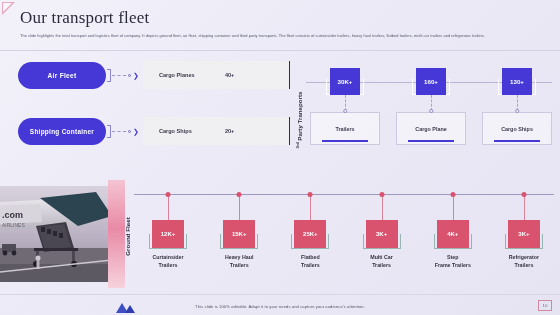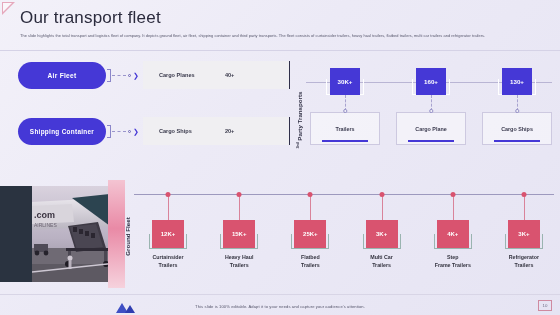--- a/index.html
+++ b/index.html
@@ -37,20 +37,21 @@
   .header {
     position: absolute;
     top: 8px; left: 20px; right: 12px;
   }
   .page-title {
     font-size: 17px;
     font-weight: 400;
     color: #2b2b3d;
     letter-spacing: .2px;
     line-height: 20px;
+    font-family: Liberation Serif, serif;
   }
   .page-subtitle {
     margin-top: 5px;
     font-size: 3.9px;
     line-height: 6.2px;
     color: #55556a;
     max-width: 520px;
     letter-spacing: .05px;
   }
   .header-rule {
@@ -270,21 +271,20 @@
     position: absolute;
     left: 0; top: 178px; right: 0;
     height: 112px;
   }
   .photo {
     position: absolute;
     left: 0; top: 8px;
     width: 112px; height: 96px;
     overflow: hidden;
     background: #2a3340;
-    padding-left: 32px;
   }
   .photo svg { display: block; }
 
   .gf-strip {
     position: absolute;
     left: 108px; top: 2px;
     width: 17px; height: 108px;
     background: linear-gradient(180deg, #f4c4d2 0%, #e98aa6 45%, #f6d2dd 100%);
   }
   .gf-label-wrap {

